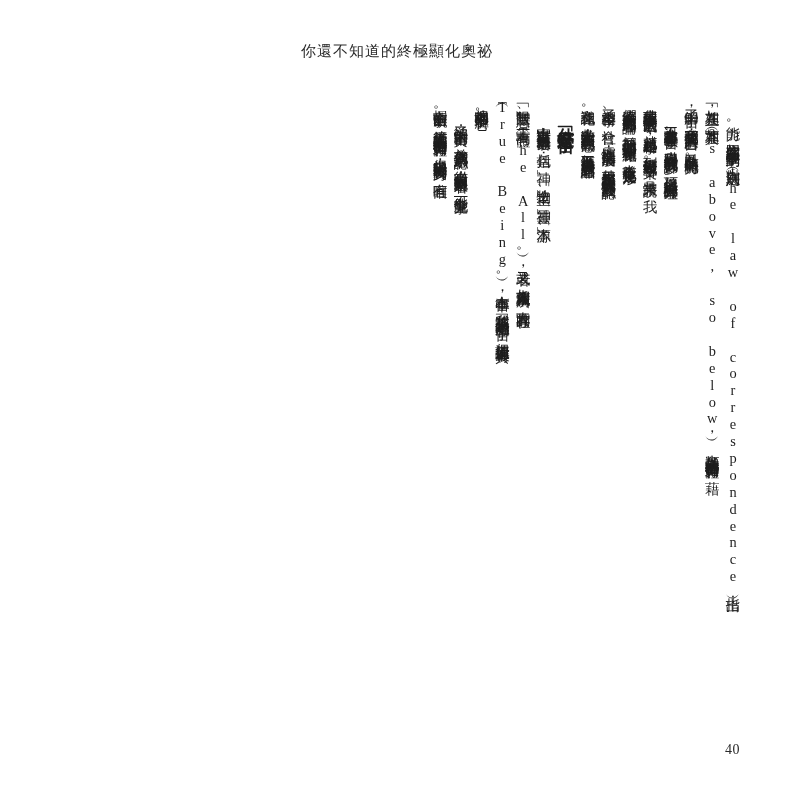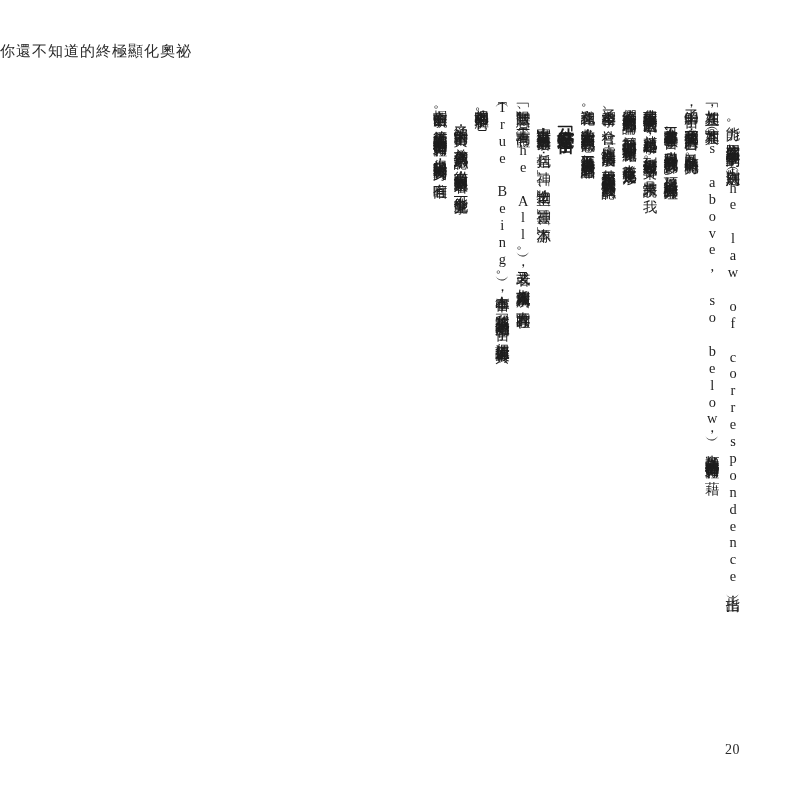--- a/index.html
+++ b/index.html
@@ -21,20 +21,21 @@
     inset: 0;
     background: #ffffff;
   }
 
   
   .page-header {
     position: absolute;
     top: 42px;
     left: 0;
     right: 0;
+    text-align: center;
     font-size: 15px;
     letter-spacing: 1px;
     color: #2a2a2a;
     font-family: "Liberation Serif", "DejaVu Serif", serif;
   }
 
   
   .body-area {
     position: absolute;
     top: 98px;
@@ -98,15 +99,15 @@
     <div class="col">識和進化。多數宇宙本質和顯化的觀念，無不源自於古希臘的智慧結晶。</div>
     <div class="col heading indent">什麼是「宇宙」？</div>
     <div class="col indent">宇宙自古以來擁有過無數名稱，包括：「神」、「造物主」、「神靈」、「本源」、</div>
     <div class="col">「無限智慧」、「萬有一體」（The All）。又或者，如古希臘人所稱：「真實的存在」</div>
     <div class="col">（True Being）。在本書中，我將其稱之為「本源」和「宇宙」，但請使用你最有共</div>
     <div class="col">鳴的名稱來理解它。</div>
     <div class="col indent">欲了解宇宙的本質，首先我們必須承認：從有限的人類視角來看，不可能完全掌</div>
     <div class="col">握宇宙的全貌。儘管人類的確是宇宙的物質延伸體，但由於受限於物質肉身，唯有回</div>
   </div>
 
-  <div class="folio">20</div>
+  <div class="folio">40</div>
 
 </div>
 
 </body></html>

